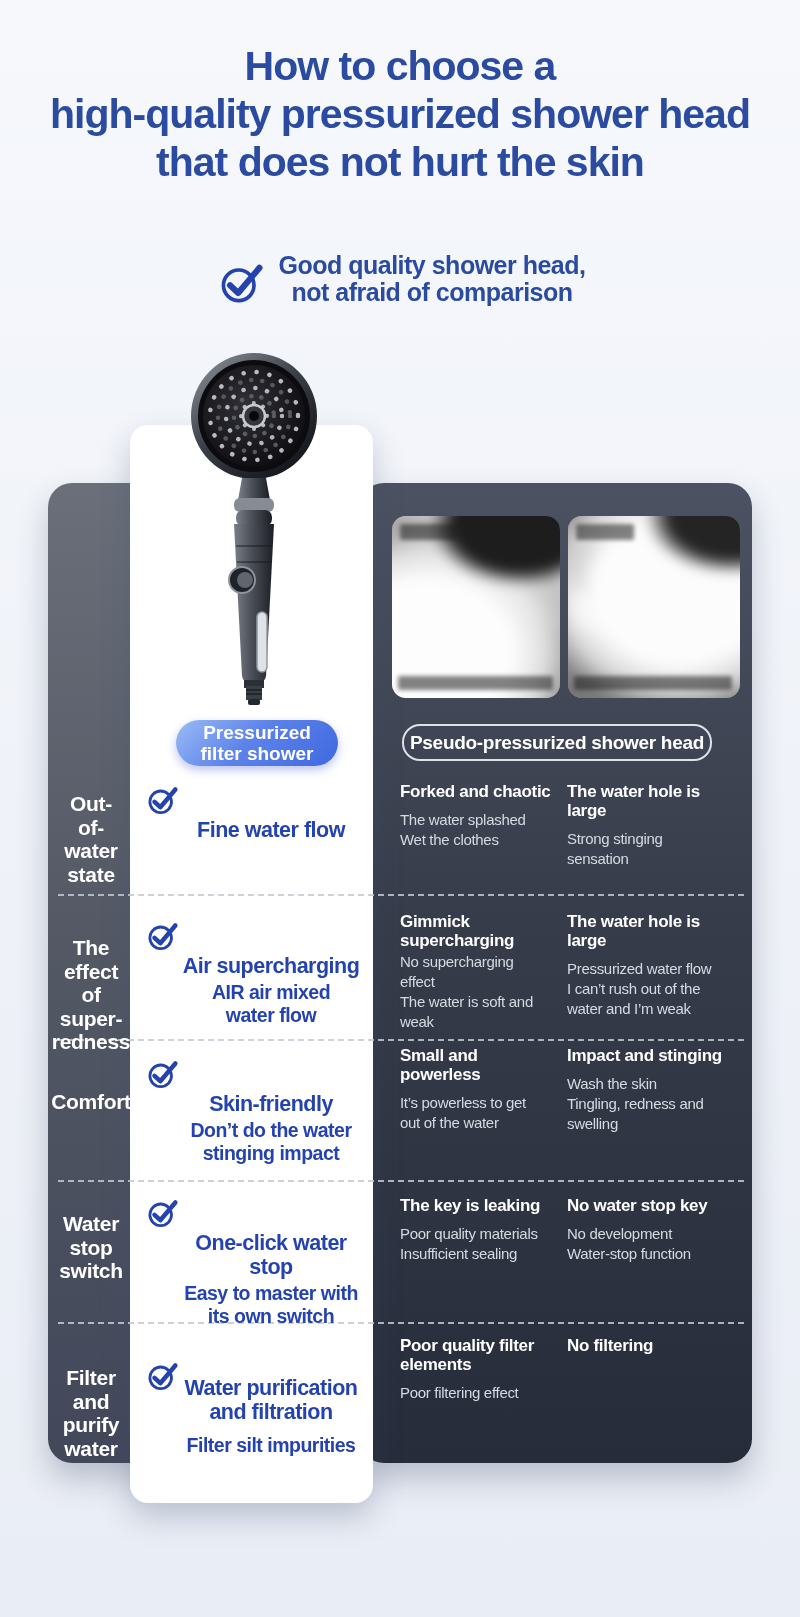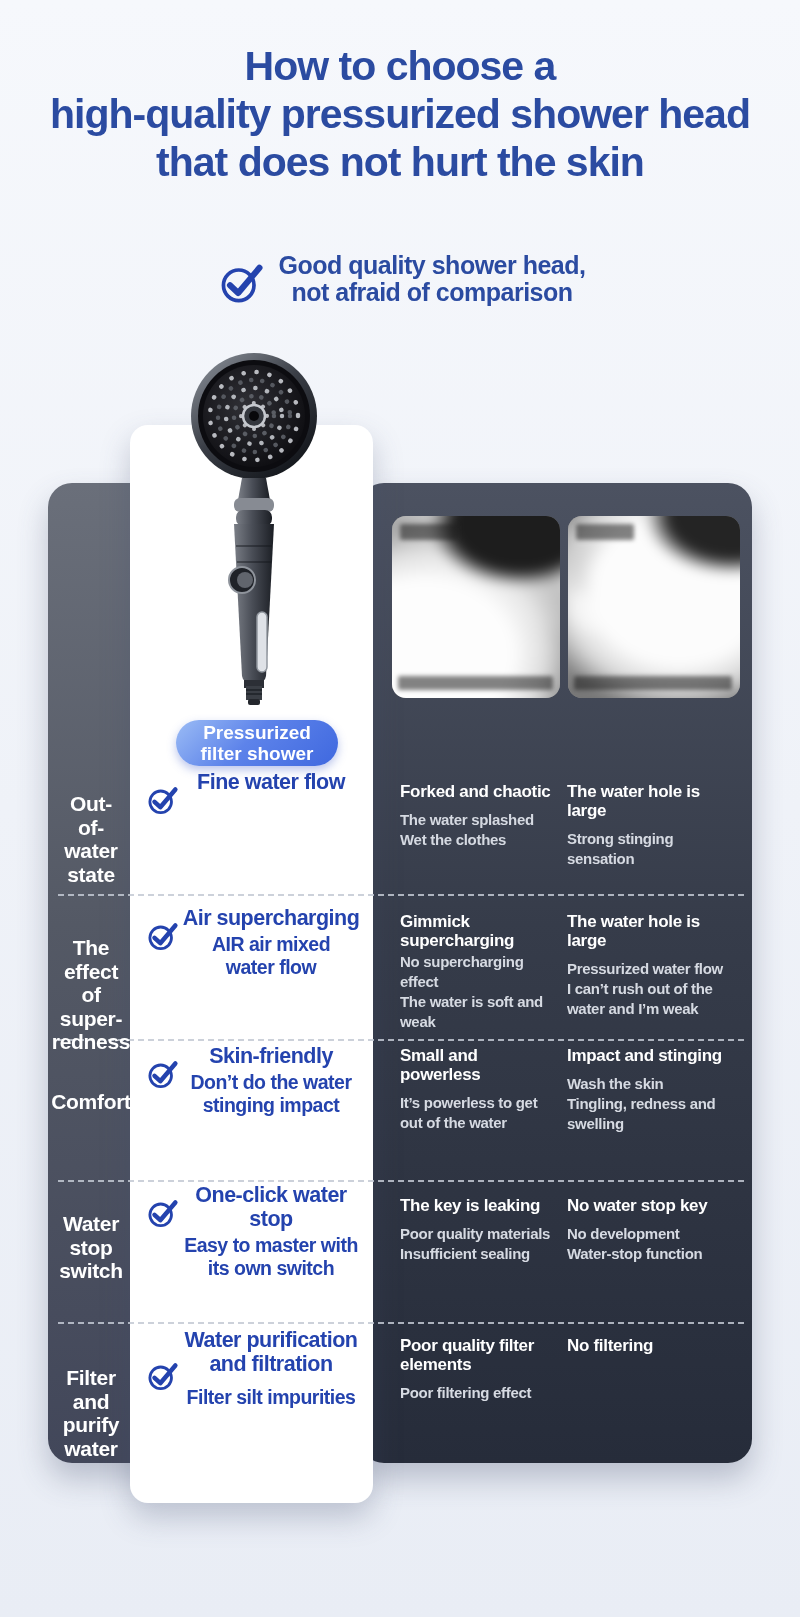--- a/index.html
+++ b/index.html
@@ -84,28 +84,28 @@
   .photo .cap.t{left:8px;top:8px;width:58px;height:16px;}
   .photo .cap.b{left:6px;bottom:8px;width:92%;height:14px;}
   
   .row-label{
     position:absolute;left:48px;width:86px;text-align:center;z-index:5;
     color:#ffffff;font-size:21px;line-height:23.5px;font-weight:bold;letter-spacing:-0.3px;margin-top:24px;
   }
   .good-cell{position:absolute;left:140px;width:224px;z-index:5;color:#2443ae;}
   .good-cell .gc-icon{position:absolute;left:6px;top:14px;width:34px;height:31px;}
   .good-cell.two-line .gc-icon{top:32px;}
-  .good-text{margin-left:38px;text-align:center;}
+  .good-text{margin-left:38px;text-align:center;margin-top:48px;}
   .good-title{font-size:21.5px;line-height:24px;font-weight:bold;letter-spacing:-0.5px;}
   .good-body{font-size:19.5px;line-height:23px;font-weight:bold;letter-spacing:-0.5px;margin-top:3px;}
   .bad-cell{position:absolute;z-index:5;}
   .bad-cell.a{left:400px;width:160px;}
   .bad-cell.b{left:567px;width:174px;}
   .bad-title{color:#ffffff;font-size:17px;line-height:19px;font-weight:bold;letter-spacing:-0.3px;}
-  .bad-body{color:#d6dae2;font-size:15px;line-height:20px;font-weight:bold;letter-spacing:-0.3px;margin-top:9px;}
+  .bad-body{color:#d6dae2;font-size:15px;line-height:20px;font-weight:normal;letter-spacing:-0.3px;margin-top:9px;}
 </style>
 </head>
 <body>
 
 <div class="stage">
 
   <div class="title preline">How to choose a
 high-quality pressurized shower head
 that does not hurt the skin</div>
 
@@ -178,20 +178,21 @@
     <div class="blur"></div>
     <div class="cap t"></div>
     <div class="cap b"></div>
   </div>
   <div class="photo p2">
     <div class="blur"></div>
     <div class="cap t"></div>
     <div class="cap b"></div>
   </div>
 
+  <div class="pseudo-pill">Pseudo-pressurized shower head</div>
 
   <div class="row-label preline" style="top:768px">Out-
 of-
 water
 state</div>
   <div class="good-cell" style="top:770px">
     <svg class="gc-icon check" viewBox="0 0 44 40">
         <circle cx="19" cy="23" r="14" fill="none" stroke="currentColor" stroke-width="3.6"></circle>
         <path d="M11 23 L18.5 30 L38 7" fill="none" stroke="currentColor" stroke-width="5.8" stroke-linecap="round" stroke-linejoin="round"></path>
       </svg>

